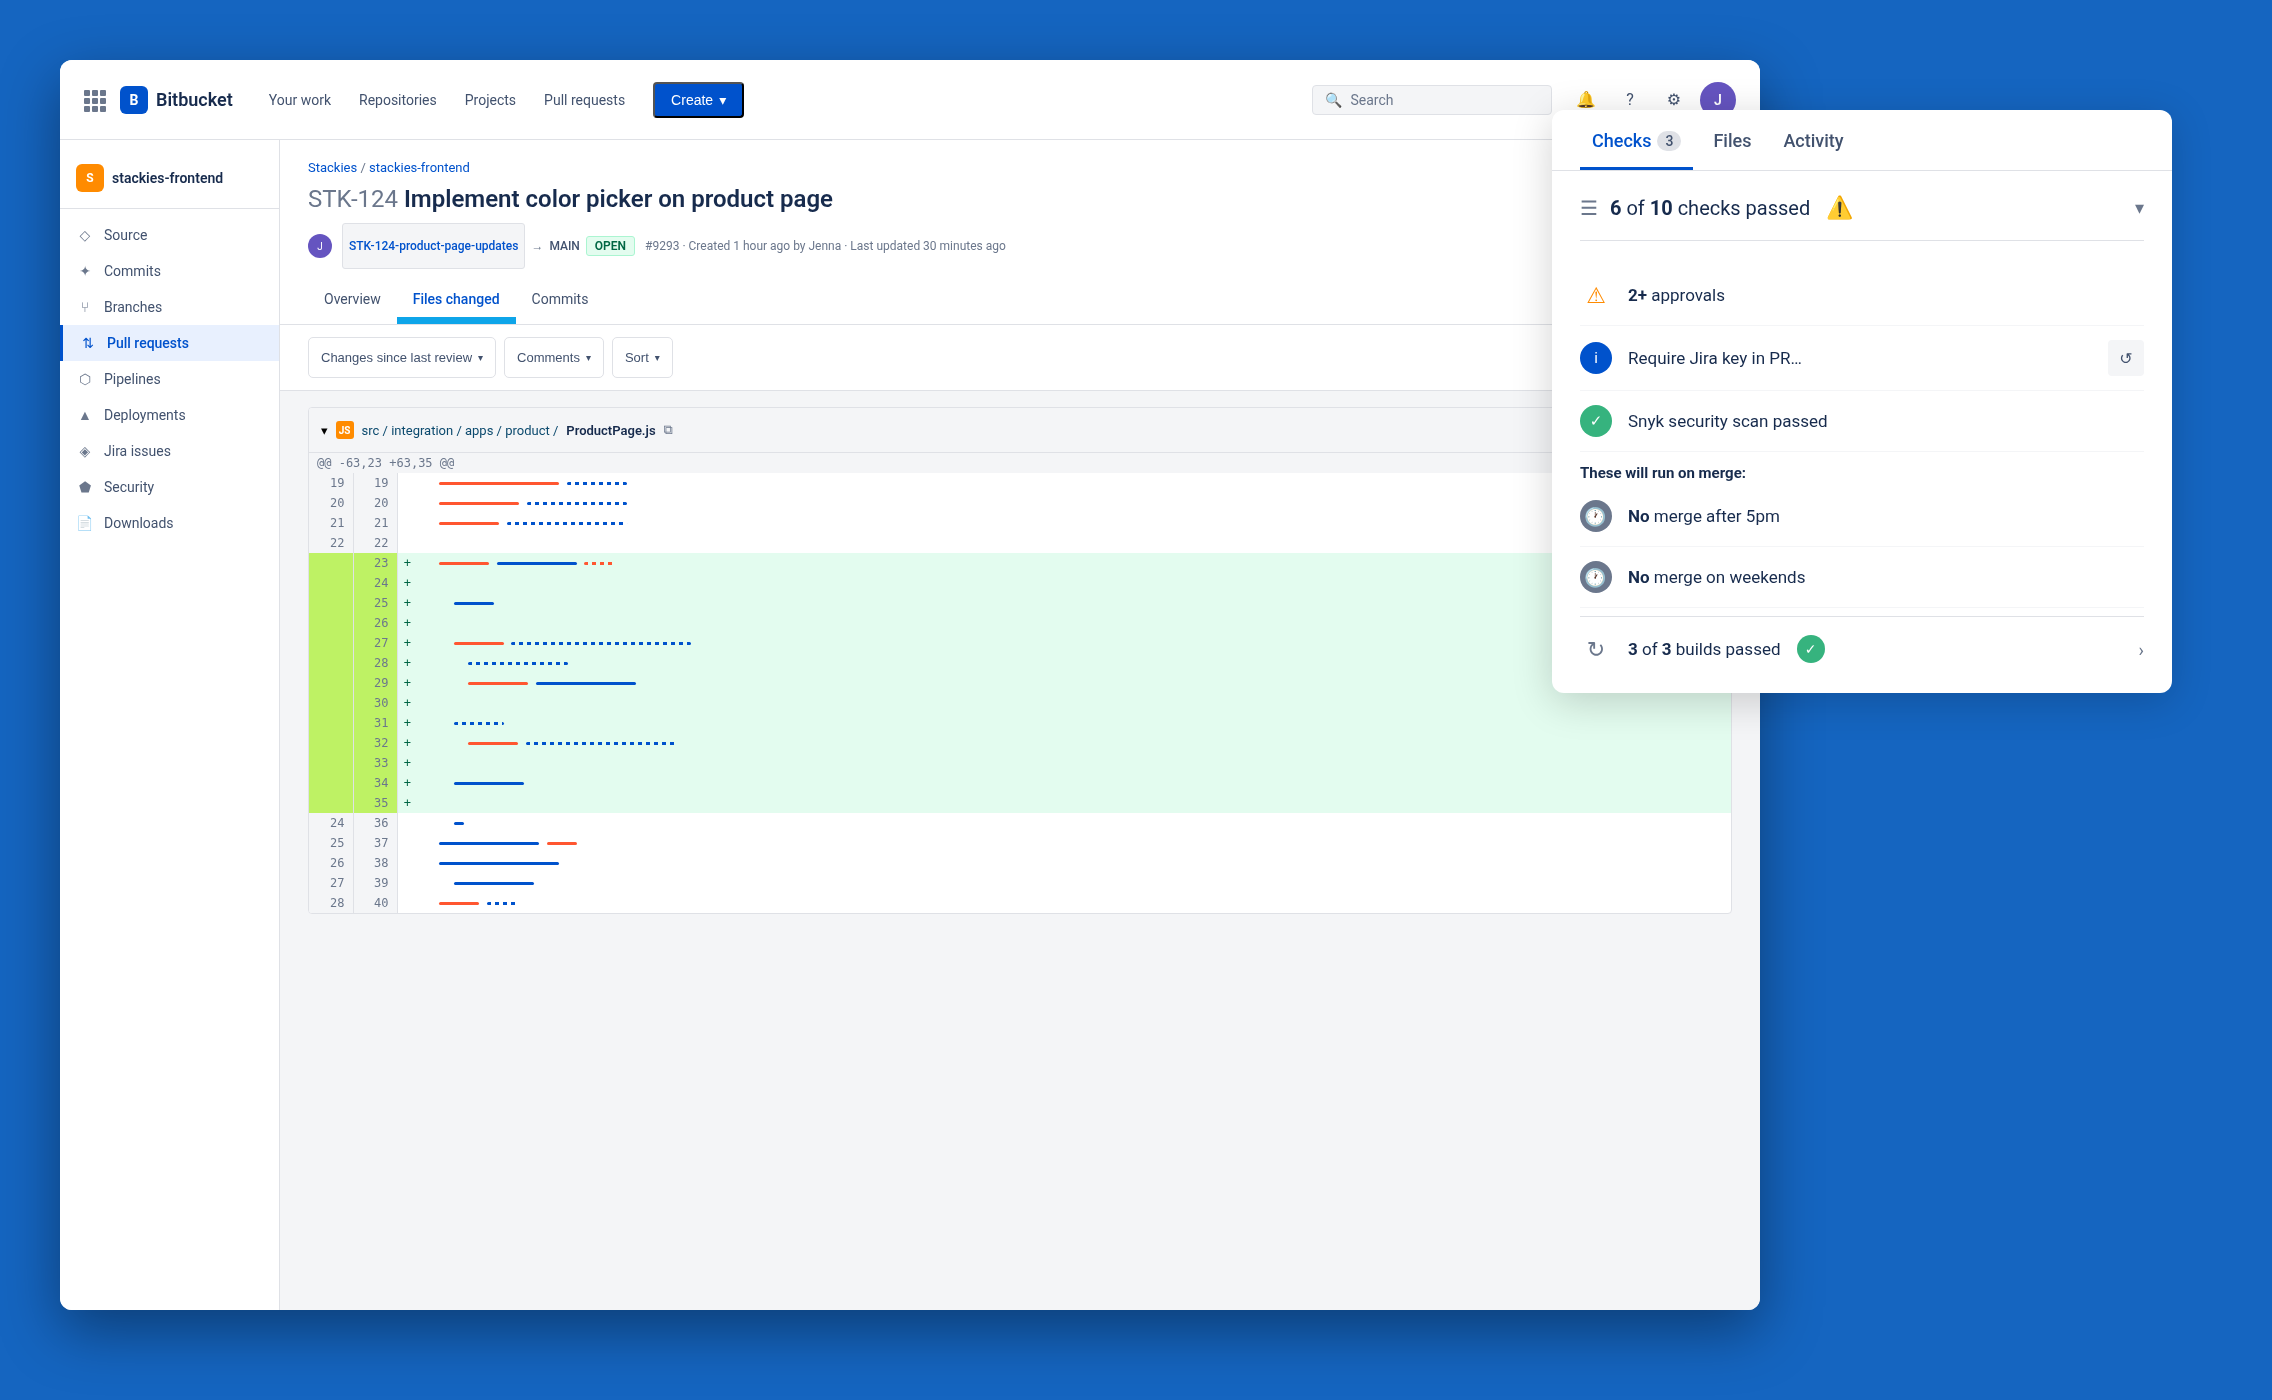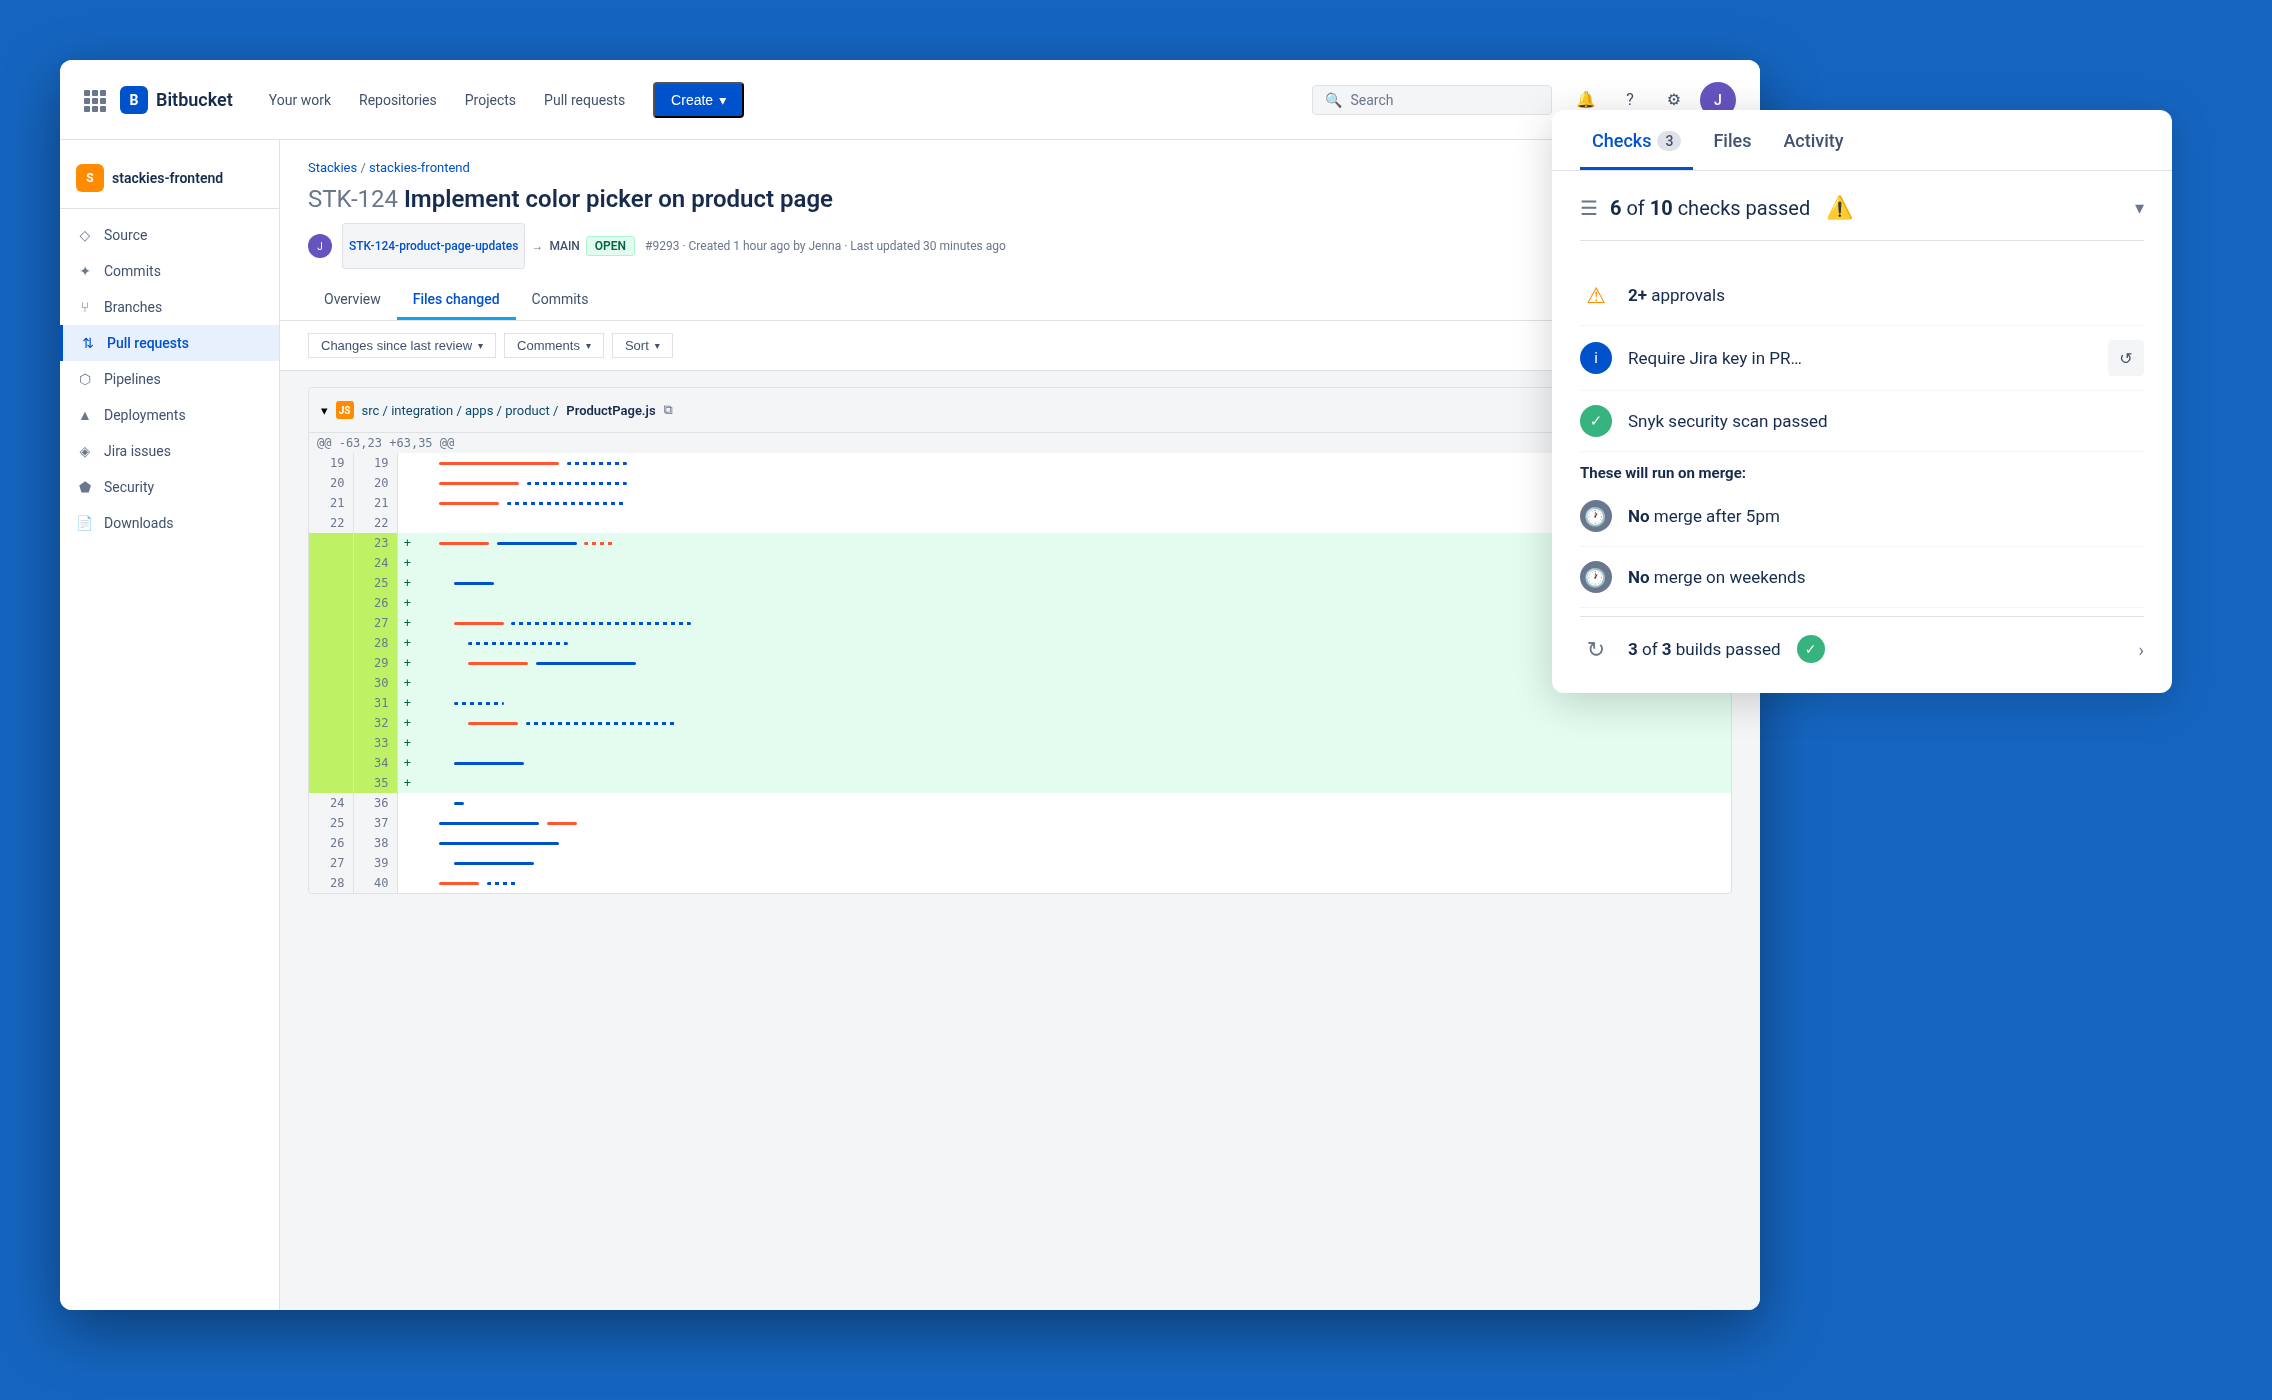--- a/index.html
+++ b/index.html
@@ -308,42 +308,42 @@
     }
     .pr-tab {
       padding: 10px 16px;
       font-size: 14px;
       color: #42526e;
       cursor: pointer;
       border-bottom: 3px solid transparent;
     }
     .pr-tab.active {
       color: #0052cc;
-      border-bottom: 3px solid #0ea5e9;
+      border-bottom: 7px solid #0ea5e9;
       font-weight: 500;
       text-align: center;
     }
 
     
     .files-toolbar {
       display: flex;
       align-items: center;
       gap: 8px;
       padding: 12px 28px;
       background: #fff;
       border-bottom: 1px solid #dfe1e6;
     }
     .toolbar-btn {
       display: flex;
       align-items: center;
       gap: 6px;
       background: #fff;
       border: 1px solid #dfe1e6;
-      border-radius: 0;
-      padding: 4px 12px;
+      border-radius: 5px;
+      padding: 12px 12px;
       font-size: 13px;
       color: #42526e;
       cursor: pointer;
     }
     .toolbar-btn .chevron { font-size: 10px; }
 
     
     .diff-container {
       padding: 16px 28px;
     }

